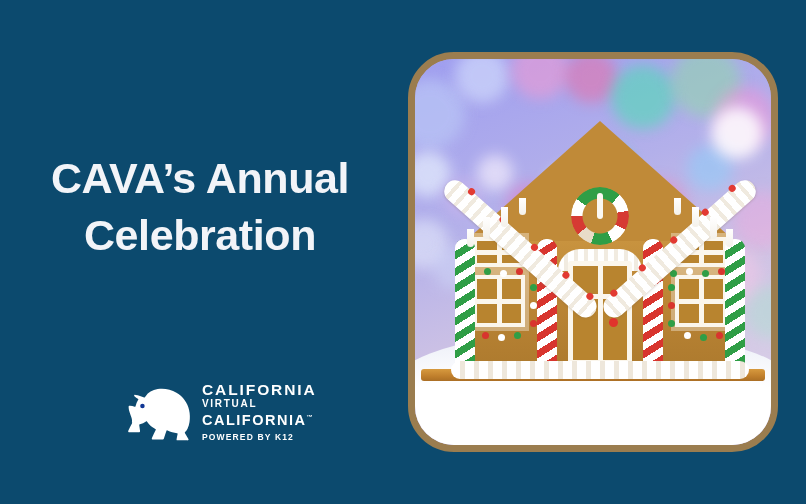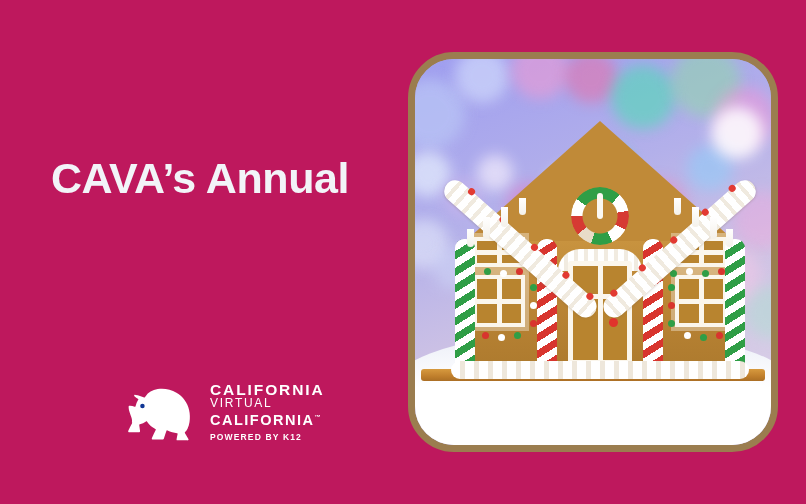--- a/index.html
+++ b/index.html
@@ -4,21 +4,21 @@
 <style>
   * { margin:0; padding:0; box-sizing:border-box; }
   html, body {
     width:806px; height:504px;
     overflow:hidden;
     font-family:"Liberation Sans", sans-serif;
   }
   #banner {
     position:relative;
     width:806px; height:504px;
-    background:#be185d;
+    background:#0c4a6e;
   }
 
   
   #left-col {
     position:absolute;
     left:0; top:0;
     width:400px; height:504px;
   }
   #headline {
     position:absolute;
@@ -36,32 +36,31 @@
   
   #logo-lockup {
     position:absolute;
     left:124px; top:380px;
     width:200px; height:66px;
     display:flex;
     align-items:center;
   }
   #bear-icon { width:78px; height:58px; flex:none; }
   #logo-text {
-    margin-left:8px;
     color:#ffffff;
     display:flex;
     flex-direction:column;
     justify-content:space-between;
   }
   .logo-california {
     font-size:15.5px; font-weight:bold;
     letter-spacing:1.9px; line-height:17px;
   }
   .logo-virtual {
-    font-size:12px; font-weight:normal;
+    font-size:10px; font-weight:bold;
     letter-spacing:1.7px; line-height:11px;
   }
   .logo-academies {
     font-size:14.5px; font-weight:bold;
     letter-spacing:1.5px; line-height:17px;
   }
   .logo-academies sup { font-size:6px; vertical-align:super; letter-spacing:0; }
   .logo-powered {
     font-size:8.5px; font-weight:bold;
     letter-spacing:1.15px; line-height:15px;
@@ -251,20 +250,21 @@
 </style>
 </head>
 <body>
 
 <div id="banner">
 
   <div id="left-col">
 
     <div id="headline">
       <span class="hl-line">CAVA’s Annual</span>
+      <span class="hl-line">Celebration</span>
     </div>
 
     <div id="logo-lockup">
       <svg id="bear-icon" viewBox="0 0 110 80">
         <path fill="#ffffff" d="M30.5,16.5c3.5-5.5,9.5-9,17-10.2c9-1.5,18.5,0.4,26.5,5.2
           c9.5,5.6,15.5,14.2,17.8,24.3c1.3,5.6,1.4,11.2,0.6,16.8c-0.5,3.4-1.4,6.6-2.8,9.6
           c-0.8,1.8-1.9,3.4-3.4,4.7c-0.6,0.5-0.6,0.9-0.2,1.5c1.6,2.6,3.1,5.2,4.6,7.9
           c0.3,0.6,0.7,1.1,0.2,1.8c-0.5,0.7-1.2,0.5-1.9,0.5c-4.3,0-8.6,0-12.9,0
           c-1.6,0-2.1-0.6-1.8-2.1c0.4-2.3,0.9-4.6,1.4-6.9c0.1-0.7,0-1-0.7-1.1
           c-4.7-0.7-9.3-1.9-13.6-3.9c-0.9-0.4-1.2-0.2-1.5,0.7c-1.1,3.4-2.3,6.8-3.4,10.2

